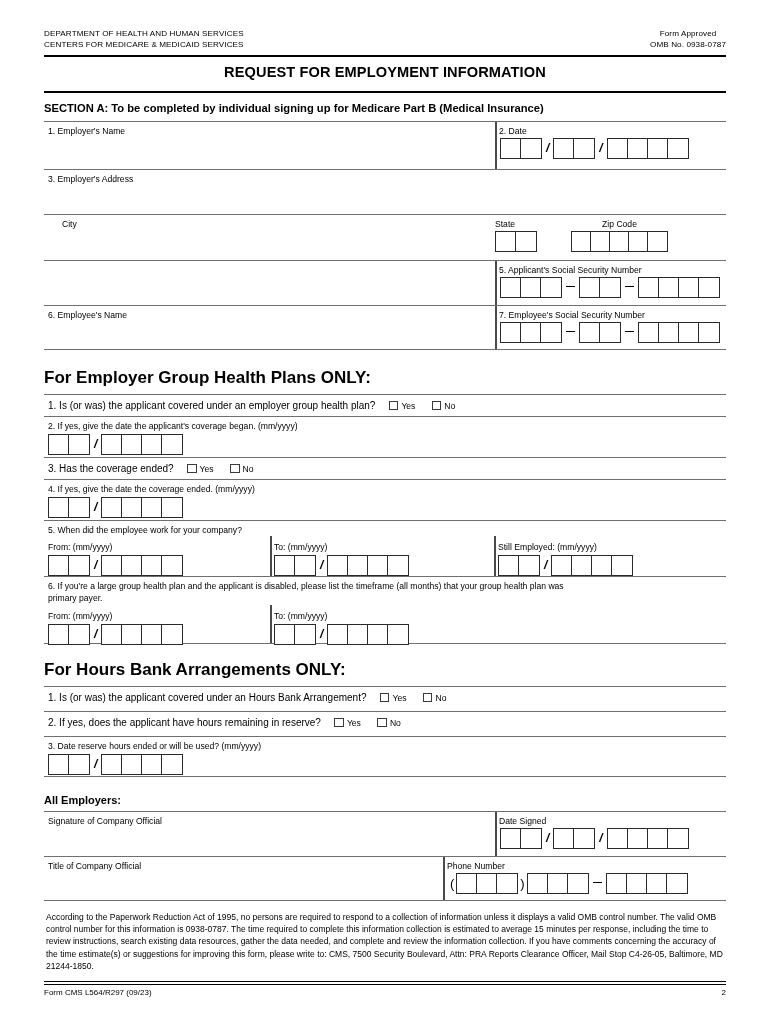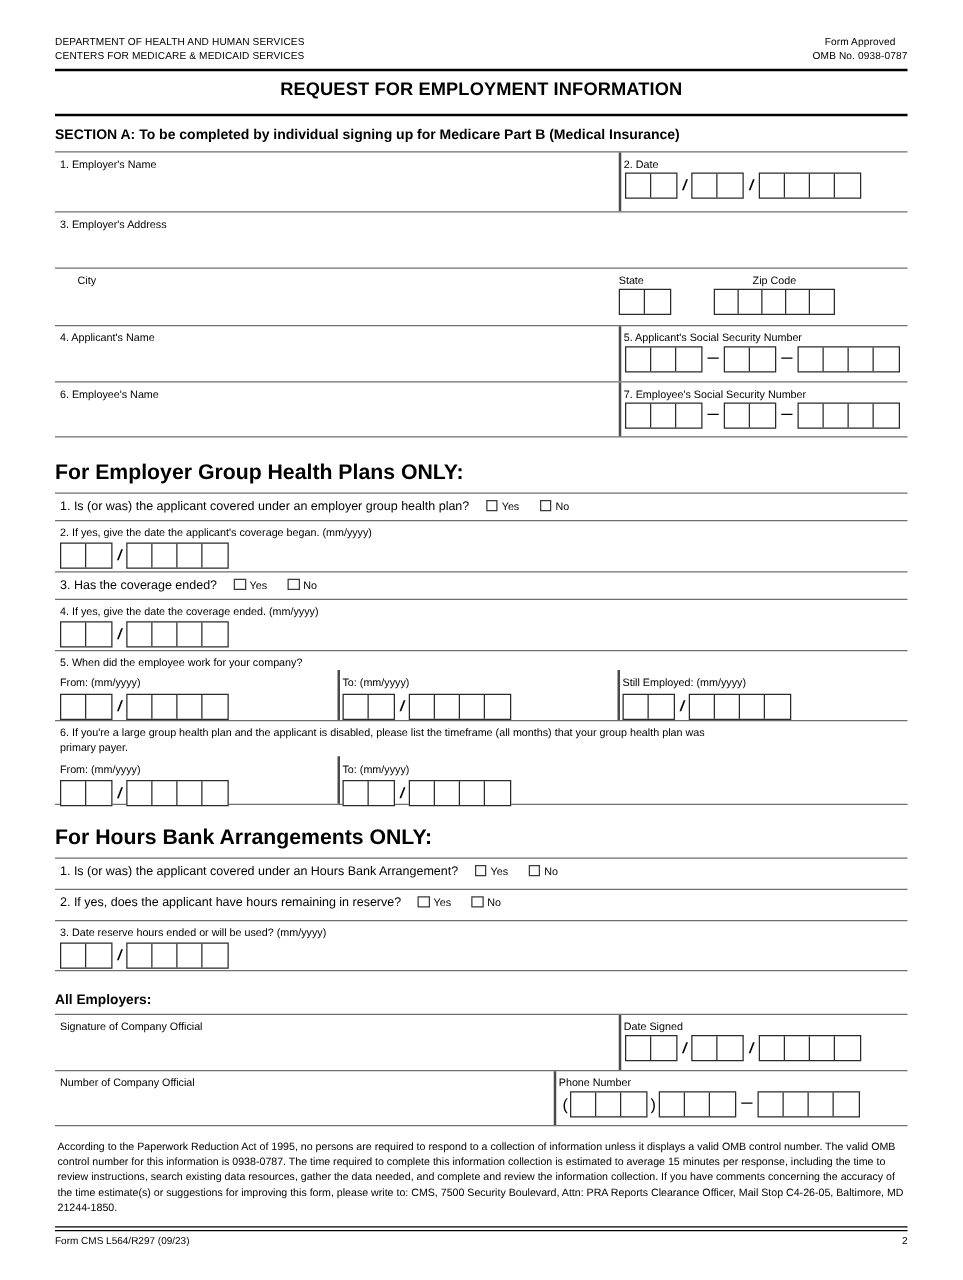--- a/index.html
+++ b/index.html
@@ -243,21 +243,20 @@
               <i></i>
               <i></i>
               <i></i>
             </span>
       </div>
     </div>
   </div>
 
   <div class="row" style="height:45px;">
     <div class="vline" style="left:451px;"></div>
-    <span class="lbl">4. Applicant's Name</span>
     <div style="position:absolute; left:451px; top:0; right:0; bottom:0;">
       <span class="lbl">5. Applicant's Social Security Number</span>
       <div class="combwrap" style="padding-left:5px; padding-top:1px;">
         <span class="comb">
               <i></i>
               <i></i>
               <i></i>
             </span><span class="dash"></span><span class="comb">
               <i></i>
               <i></i>
@@ -469,21 +468,21 @@
               <i></i>
               <i></i>
               <i></i>
             </span>
       </div>
     </div>
   </div>
 
   <div class="row last" style="height:45px;">
     <div class="vline" style="left:399px;"></div>
-    <span class="lbl">Number of Company Official</span>
+    <span class="lbl">Title of Company Official</span>
     <div style="position:absolute; left:399px; top:0; right:0; bottom:0;">
       <span class="lbl">Phone Number</span>
       <div class="combwrap" style="padding-left:5px; padding-top:1px;">
         <span class="paren">(</span><span class="comb">
               <i></i>
               <i></i>
               <i></i>
             </span><span class="paren">)</span><span class="comb">
               <i></i>
               <i></i>

